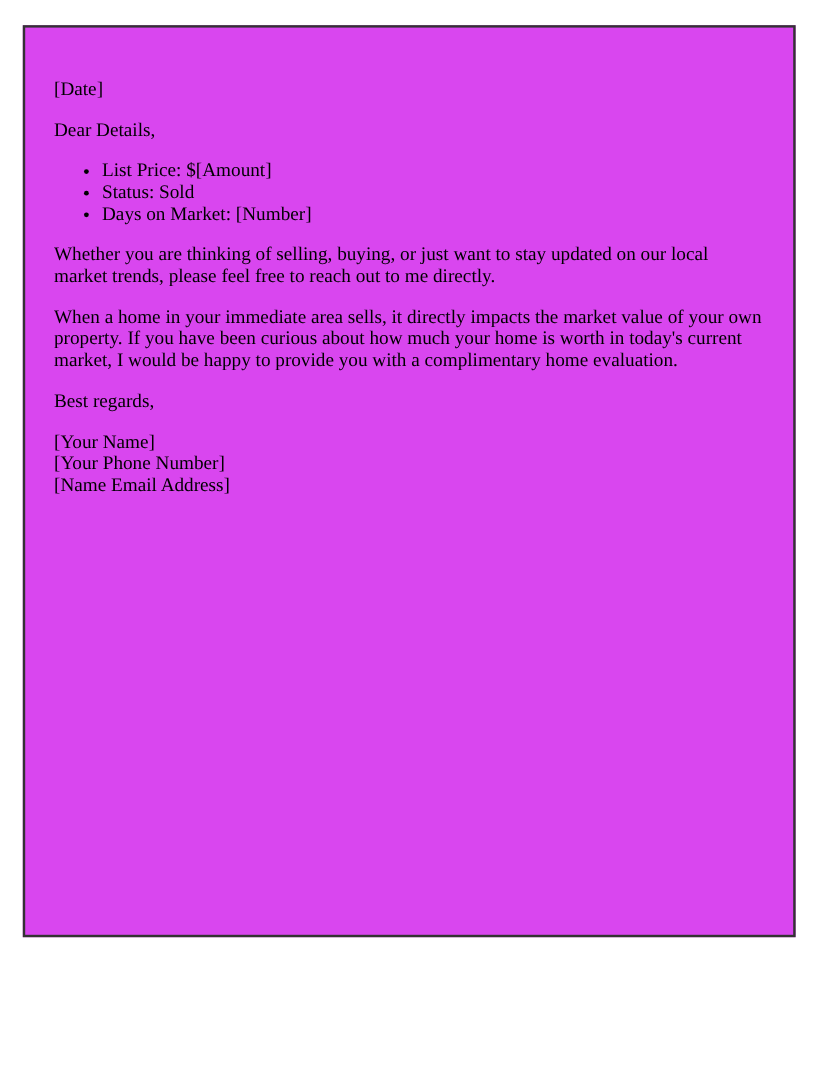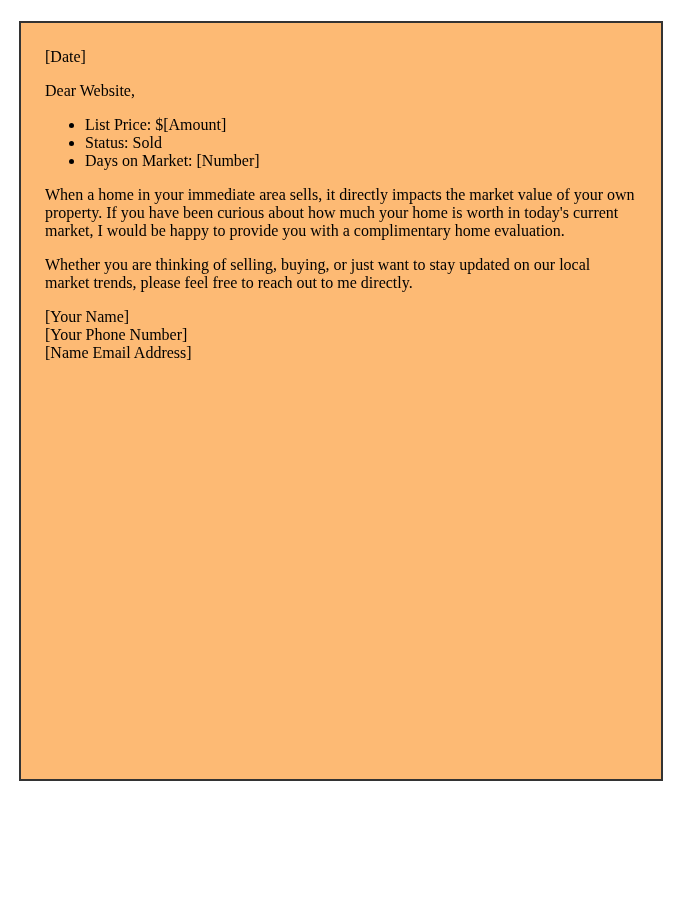--- a/index.html
+++ b/index.html
@@ -16,23 +16,23 @@
     position: relative;
   }
   .letter-frame {
     position: absolute;
     left: 19px;
     top: 21px;
     width: 644px;
     height: 760px;
     box-sizing: border-box;
     border: 2px solid #333333;
-    padding: 9px 26px 20px 24px;
+    padding: 27px 26px 20px 24px;
     overflow: hidden;
-    background: #fdba74;
+    background: #d946ef;
   }
   .letter-frame p {
     margin: 16px 0;
     line-height: normal;
   }
   .letter-frame ul {
     margin: 16px 0;
     padding-left: 40px;
   }
   .letter-frame li {
@@ -40,26 +40,27 @@
   }
   .bold {
     font-weight: bold;
   }
 </style>
 </head>
 <body>
 
 <div class="letter-frame">
   <p>[Date]</p>
-  <p>Dear Website,</p>
+  <p>Dear Details,</p>
   <ul>
     <li>List Price: $[Amount]</li>
     <li>Status: Sold</li>
     <li>Days on Market: [Number]</li>
   </ul>
+  <p>Whether you are thinking of selling, buying, or just want to stay updated on our local market trends, please feel free to reach out to me directly.</p>
   <p>When a home in your immediate area sells, it directly impacts the market value of your own property. If you have been curious about how much your home is worth in today's current market, I would be happy to provide you with a complimentary home evaluation.</p>
-  <p>Whether you are thinking of selling, buying, or just want to stay updated on our local market trends, please feel free to reach out to me directly.</p>
+  <p>Best regards,</p>
   <p>
     <span>[Your Name]</span><br>
     <span>[Your Phone Number]</span><br>
     <span>[Name Email Address]</span><br>
   </p>
 </div>
 
 </body></html>

